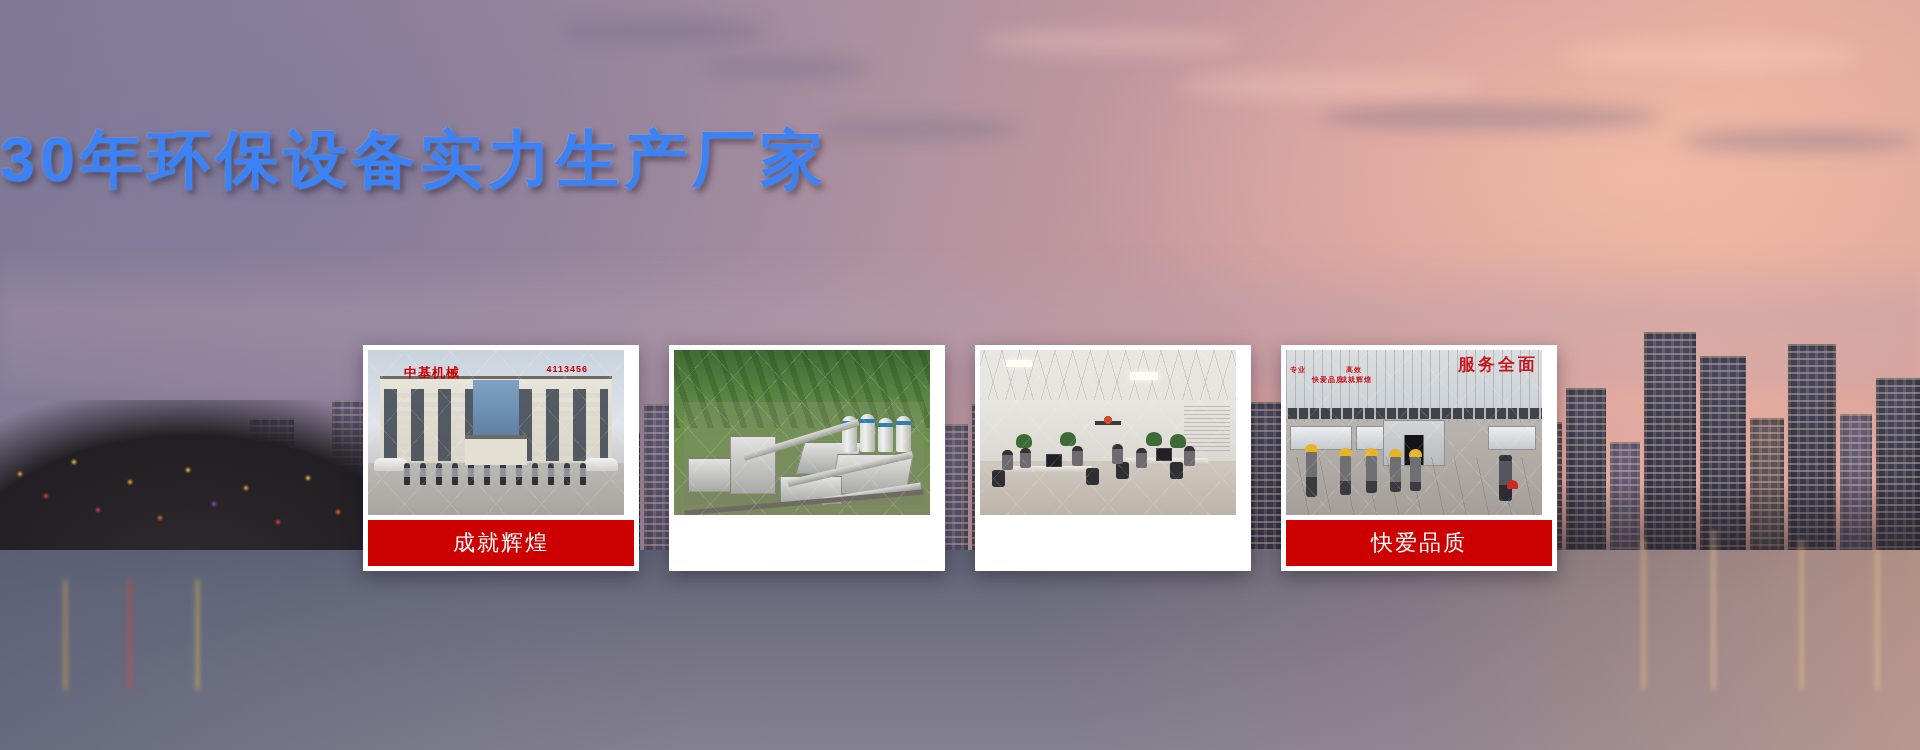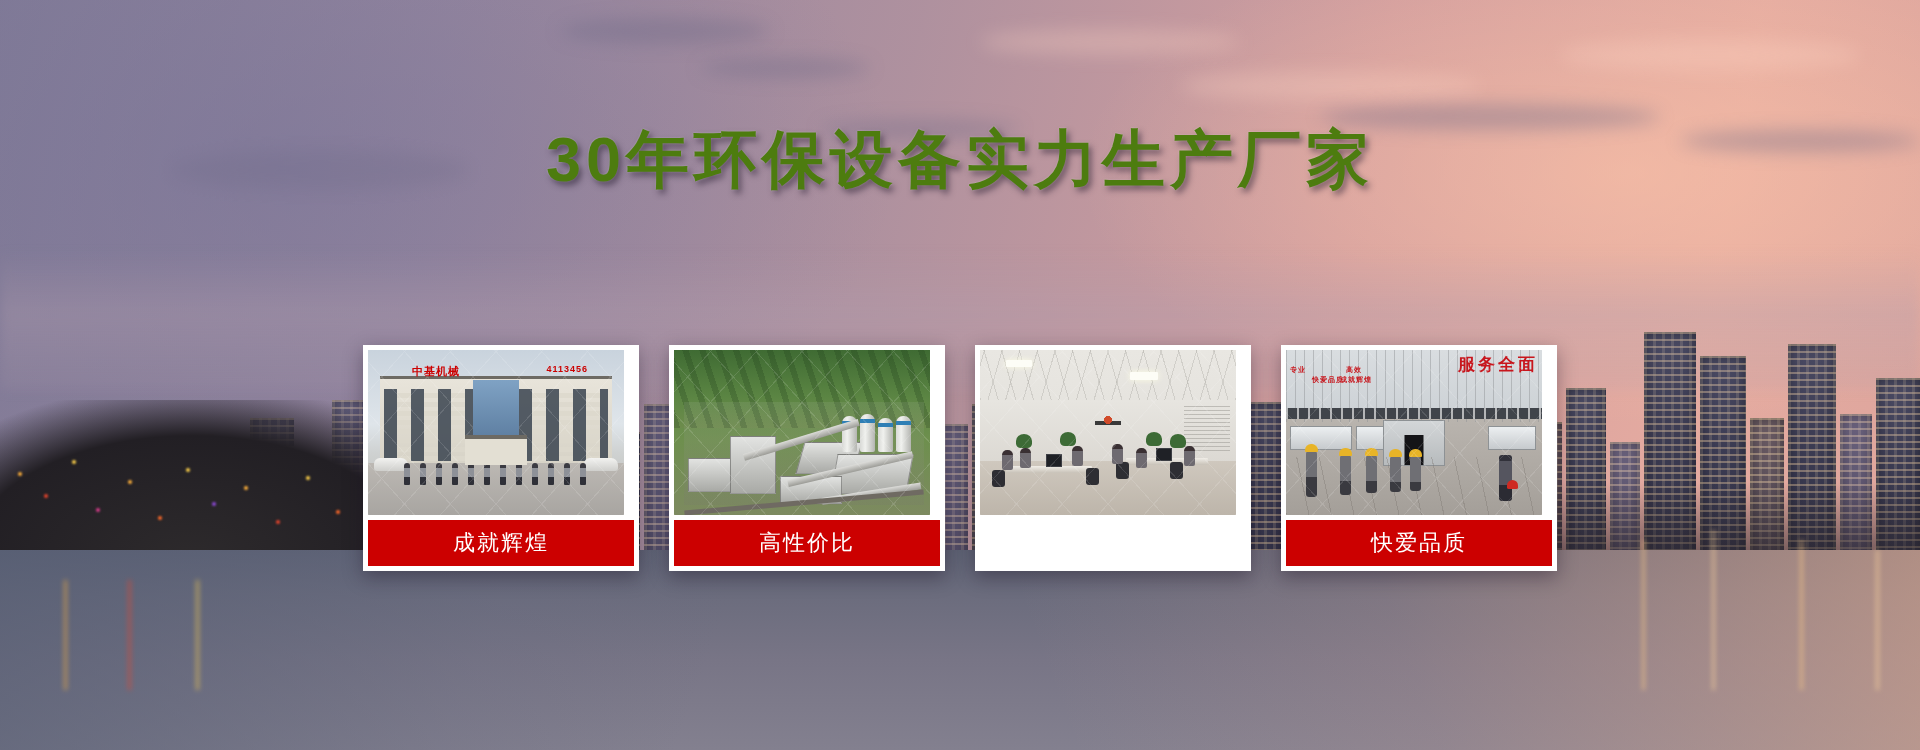--- a/index.html
+++ b/index.html
@@ -69,22 +69,22 @@
   
   .water{position:absolute;left:0;right:0;bottom:0;height:200px;
     background:linear-gradient(180deg,#5e6274 0%,#6b6c7d 22%,#787586 55%,#83808f 100%);}
   .water-warm{position:absolute;right:0;bottom:0;width:60%;height:200px;
     background:linear-gradient(250deg,rgba(226,170,142,.62),rgba(200,156,148,.22) 45%,rgba(160,150,165,0) 75%);}
   .water-cool{position:absolute;left:0;bottom:0;width:45%;height:200px;
     background:linear-gradient(110deg,rgba(86,94,116,.7),rgba(100,104,126,.25) 55%,rgba(120,120,140,0) 80%);}
   .refl{position:absolute;bottom:60px;width:3px;height:110px;filter:blur(2.5px);opacity:.55;}
 
   
-  .headline{position:absolute;left:0;right:0;top:128px;text-align:center;
-    font-size:63px;font-weight:bold;color:#4d7c0f;letter-spacing:5px;line-height:1;
+  .headline{position:absolute;left:0;right:0;top:128px;text-align:left;
+    font-size:63px;font-weight:bold;color:#3b82f6;letter-spacing:5px;line-height:1;
     text-shadow:3px 4px 6px rgba(40,30,50,.55), 0 0 2px rgba(255,255,255,.4);}
 
   .subbar{position:absolute;top:236px;left:50%;transform:translateX(-50%);
     background:#cc0000;color:#fff;font-size:26px;letter-spacing:3px;
     padding:11px 34px;line-height:1;white-space:nowrap;
     box-shadow:0 3px 10px rgba(60,0,0,.35);}
 
   
   .cards{position:absolute;top:345px;left:50%;transform:translateX(-50%);
     display:flex;gap:30px;}
@@ -99,21 +99,21 @@
   .t1 .bldg{position:absolute;left:12px;right:12px;top:26px;height:88px;
     background:linear-gradient(180deg,#e8e4da,#d6d2c6);border-top:3px solid #6d6a63;}
   .t1 .bldg::after{content:"";position:absolute;left:4px;right:4px;top:10px;bottom:6px;
     background-image:repeating-linear-gradient(90deg,#3a4450 0 13px,rgba(0,0,0,0) 13px 27px),
                      repeating-linear-gradient(180deg,rgba(0,0,0,0) 0 4px,#ddd9cd 4px 9px);
     opacity:.85;}
   .t1 .entry{position:absolute;left:50%;transform:translateX(-50%);top:30px;width:46px;height:84px;
     background:linear-gradient(180deg,#7fa2c4,#4f6f92);z-index:2;}
   .t1 .porch{position:absolute;left:50%;transform:translateX(-50%);bottom:50px;width:62px;height:26px;
     background:#e3dfd3;border-top:4px solid #6d6a63;z-index:3;}
-  .t1 .sign{position:absolute;left:44px;top:14px;font-size:11px;font-weight:bold;color:#c00;
+  .t1 .sign{position:absolute;left:36px;top:14px;font-size:13px;font-weight:bold;color:#c00;
     letter-spacing:1px;z-index:4;white-space:nowrap;}
   .t1 .phone{position:absolute;right:36px;top:14px;font-size:9px;font-weight:bold;color:#c00;
     letter-spacing:1px;z-index:4;}
   .t1 .ground{position:absolute;left:0;right:0;bottom:0;height:52px;
     background:linear-gradient(180deg,#bcb8b3,#a8a5a1);}
   .t1 .car{position:absolute;bottom:44px;width:34px;height:13px;border-radius:6px 7px 3px 3px;
     background:linear-gradient(180deg,#f2f2f0,#cfcfcc);}
   .t1 .per{position:absolute;bottom:30px;width:6px;height:22px;
     background:linear-gradient(180deg,#3b3b42 0 5px,#8e9198 5px 14px,#2f3038 14px 22px);border-radius:3px 3px 1px 1px;}
 
@@ -352,21 +352,20 @@
           <div class="silo" style="left:212px;top:14px;height:36px;">
               <i></i>
             </div>
           <div class="conv" style="left:60px;top:52px;width:120px;transform:rotate(-17deg);"></div>
           <div class="conv" style="left:104px;top:78px;width:128px;transform:rotate(-13deg);"></div>
           <div class="conv" style="left:138px;top:96px;width:100px;transform:rotate(-9deg);"></div>
           <div class="road" style="left:0;top:98px;width:240px;height:5px;transform:rotate(-5deg);"></div>
         </div>
         <div class="wm"></div>
       </div>
-      <span class="cap">高性价比</span>
     </div>
 
     <div class="card">
       <div class="thumb t3">
         <div class="ceil"></div>
         <div class="panel" style="left:26px;top:10px;width:26px;height:7px;"></div>
         <div class="panel" style="left:150px;top:22px;width:28px;height:8px;"></div>
         <div class="wall"></div>
         <div class="logo"></div>
         <div class="blind"></div>

